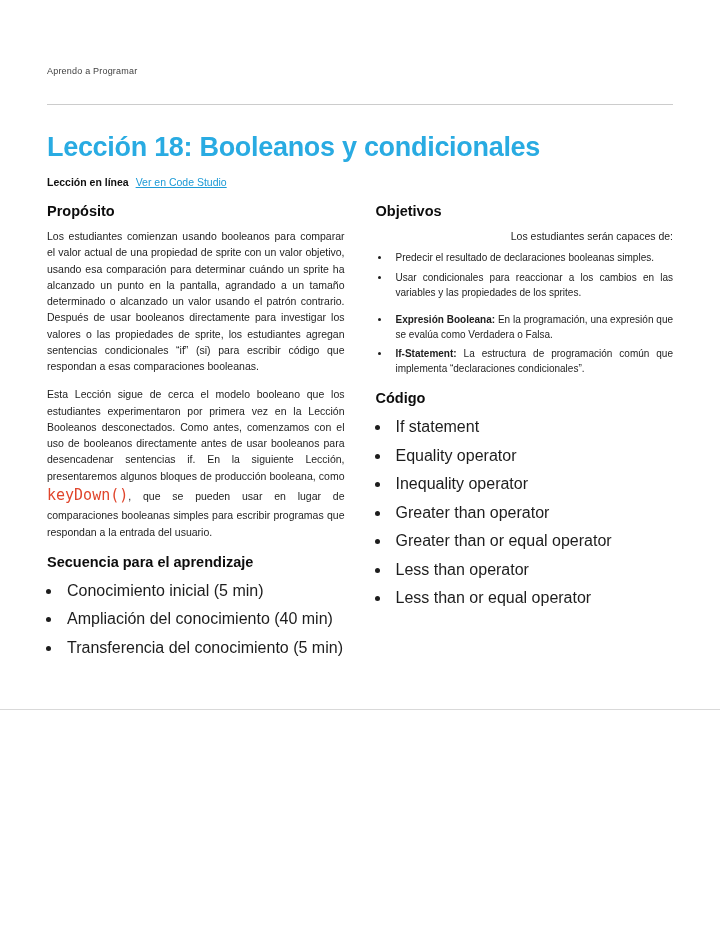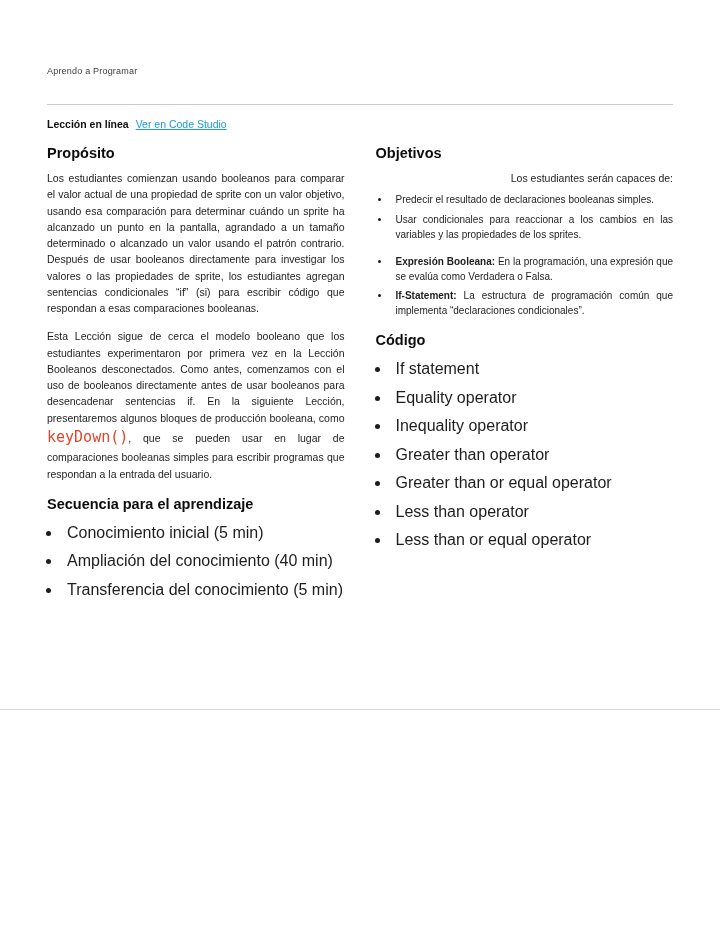--- a/index.html
+++ b/index.html
@@ -74,20 +74,21 @@
 <body>
 
 <div class="page">
 
   <div>
     <span class="header-label">Aprendo a Programar</span>
   </div>
 
   <hr class="rule">
 
+  <h1 class="title">Lección 18: Booleanos y condicionales</h1>
 
   <p class="subtitle">
     <span class="sub-label">Lección en línea</span>
     <a class="sub-link">Ver en Code Studio</a>
   </p>
 
   <div class="columns">
 
     <div class="col">
       <h2>Propósito</h2>

